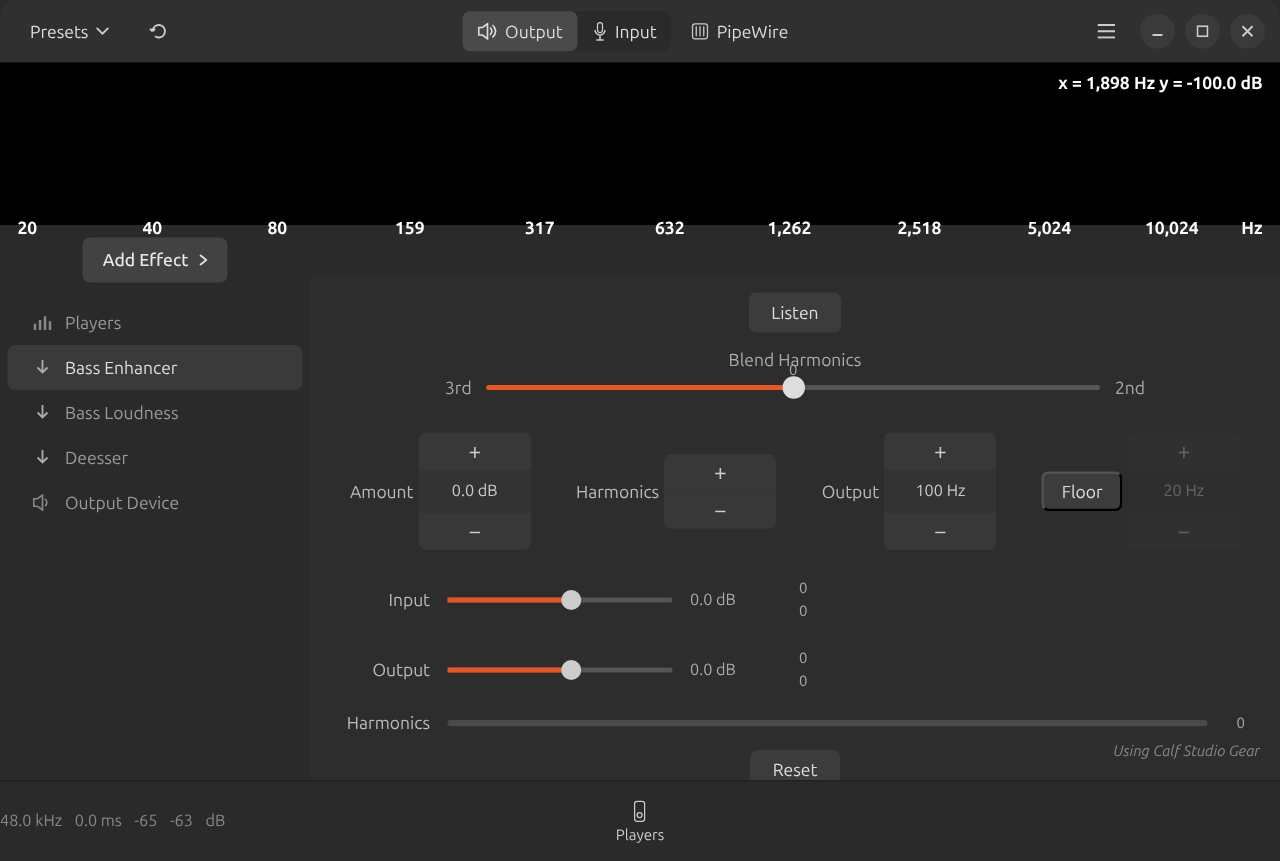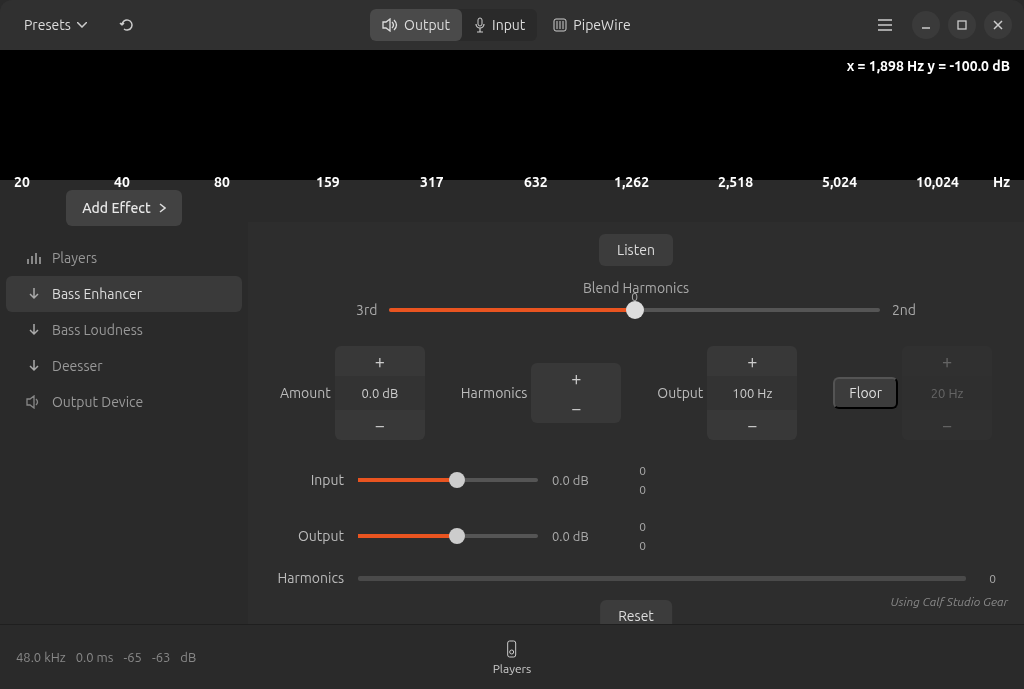--- a/index.html
+++ b/index.html
@@ -56,21 +56,21 @@
 .meter-pair { flex: 1; display: flex; flex-direction: column; gap: 6px; }
 .meter { height: 4px; background: #444; border-radius: 2px; position: relative; }
 .meter-num { width: 16px; text-align: right; color: #aaa; font-size: 12px; }
 .meter-wrap { display: flex; align-items: center; gap: 8px; }
 .harmonics-row { display: flex; align-items: center; gap: 14px; width: 100%; margin-top: 18px; }
 .harm-bar { flex: 1; height: 5px; background: #4a4a4a; border-radius: 2px; }
 
 .reset-btn { position: absolute; bottom: -8px; left: 50%; transform: translateX(-50%); background: #3c3c3c; border: none; color: #ddd; padding: 8px 18px; border-radius: 6px; font-size: 14px; }
 .credit { position: absolute; bottom: 16px; right: 16px; color: #888; font-size: 12px; font-style: italic; }
 
-.statusbar { height: 65px; background: #2a2a2a; border-top: 1px solid #1f1f1f; display: flex; align-items: center; padding: 0 16px; position: relative; }
+.statusbar { height: 65px; background: #2a2a2a; border-top: 1px solid #1f1f1f; display: flex; align-items: center; padding: 0 0; position: relative; }
 .stat-left { color: #888; font-size: 13px; display: flex; gap: 10px; }
 .bottom-tabs { position: absolute; left: 50%; transform: translateX(-50%); display: flex; }
 .btab { display: flex; flex-direction: column; align-items: center; gap: 4px; padding: 8px 18px; color: #ccc; font-size: 12px; cursor: pointer; border-radius: 6px; }
 .btab.active { background: #3a3a3a; }
 .btab .bi { font-size: 16px; }
 svg { display: block; }
 </style>
 </head>
 <body>
 

